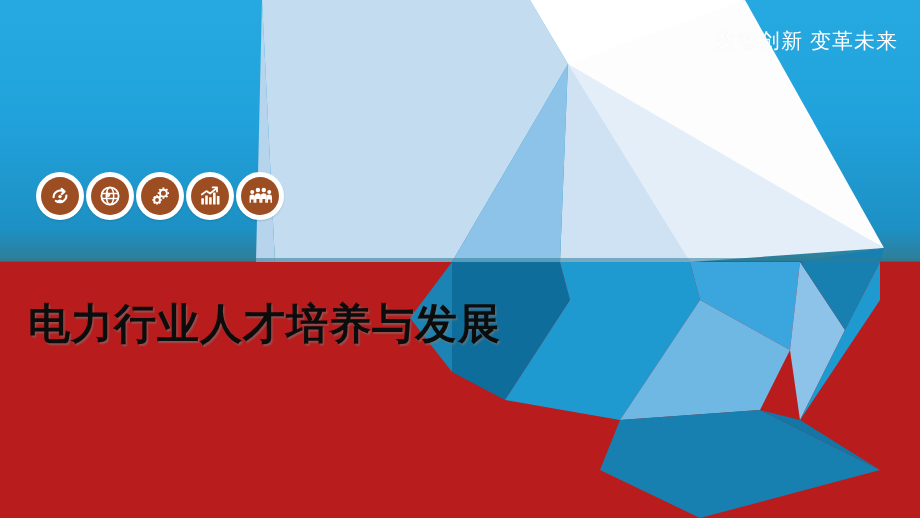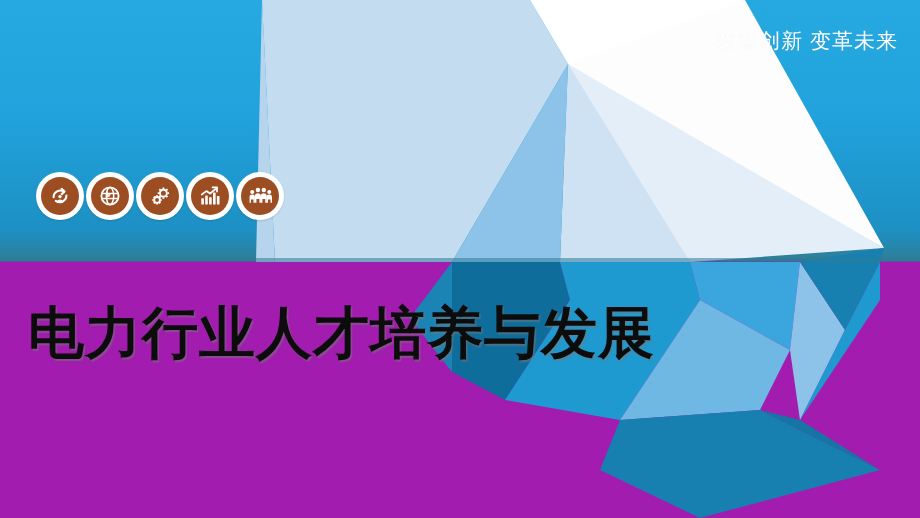--- a/index.html
+++ b/index.html
@@ -5,21 +5,21 @@
   html, body {
     margin: 0;
     padding: 0;
     background: #ffffff;
   }
   #slide {
     position: relative;
     width: 920px;
     height: 518px;
     overflow: hidden;
-    background: #a21caf;
+    background: #b91c1c;
     font-family: "Liberation Sans", "DejaVu Sans", sans-serif;
   }
   
   #band {
     position: absolute;
     left: 0; top: 0;
     width: 920px;
     height: 261px;
     background: linear-gradient(180deg, #26a9e0 0%, #21a2dc 45%, #1d90c4 88%, #2e7f9a 99%, #2d7c96 100%);
   }
@@ -68,21 +68,21 @@
     display: flex;
     align-items: center;
     justify-content: center;
   }
   .icon-inner svg { display: block; }
   
   #title {
     position: absolute;
     left: 28px;
     top: 296px;
-    font-size: 56px;
+    font-size: 42px;
     font-weight: bold;
     color: #0c0c0c;
     letter-spacing: 1px;
     white-space: nowrap;
     text-shadow: 1.5px 1.5px 1.5px rgba(120,120,120,0.55);
   }
 </style>
 </head>
 <body>
 

